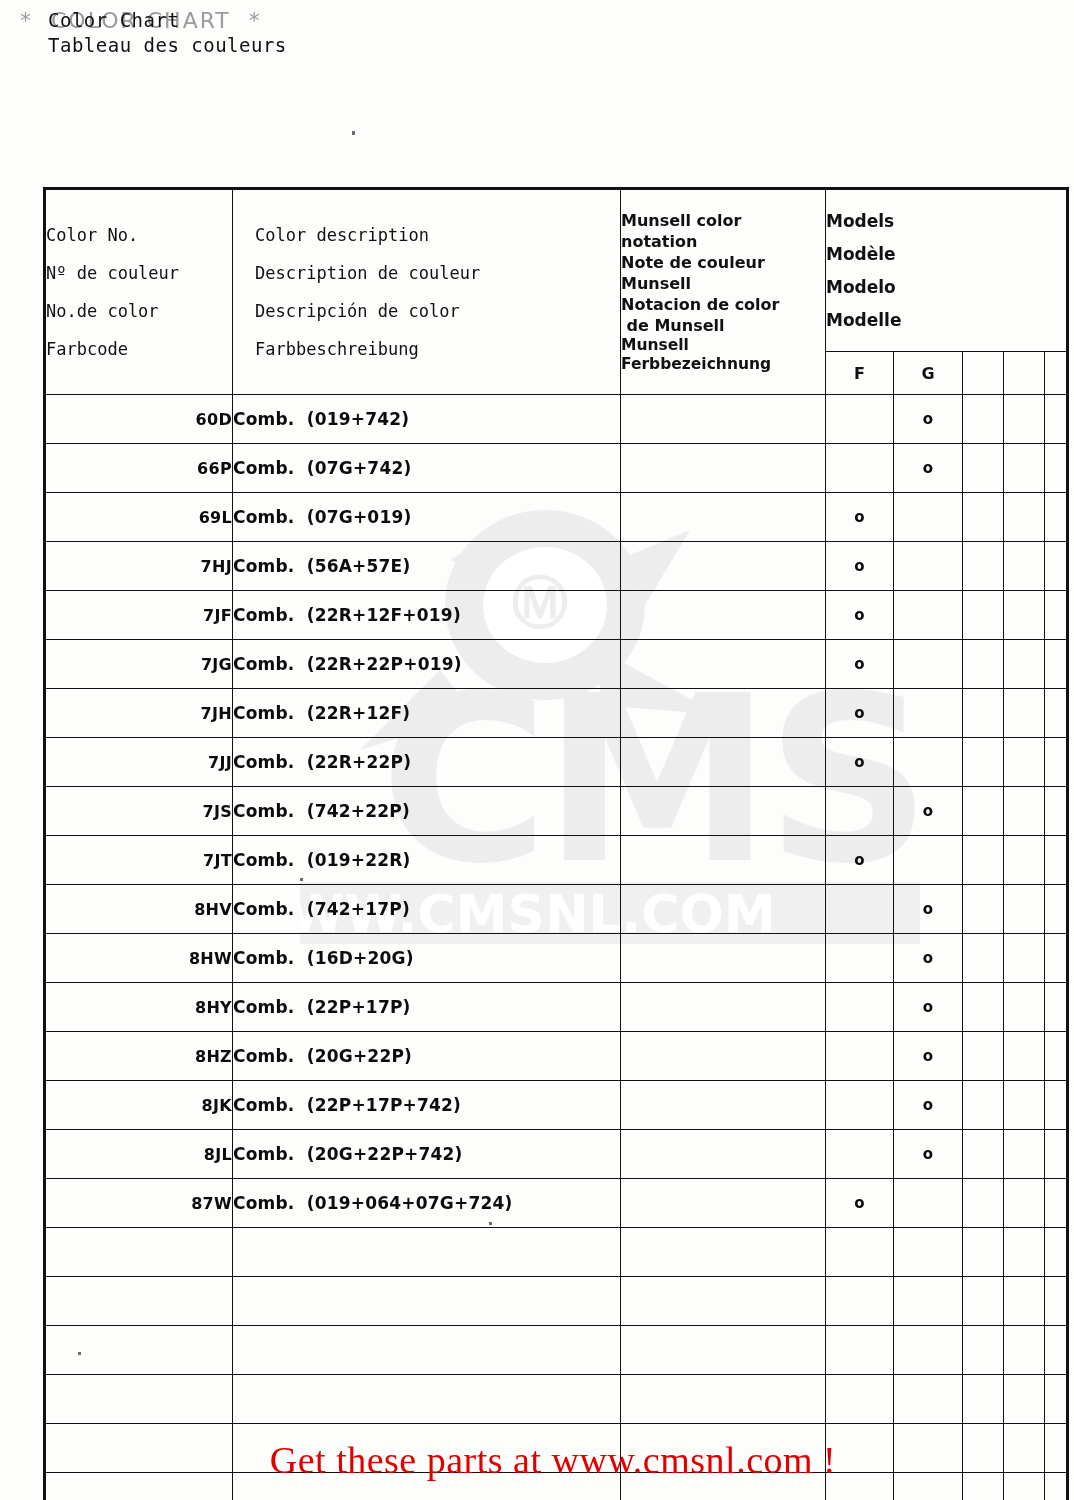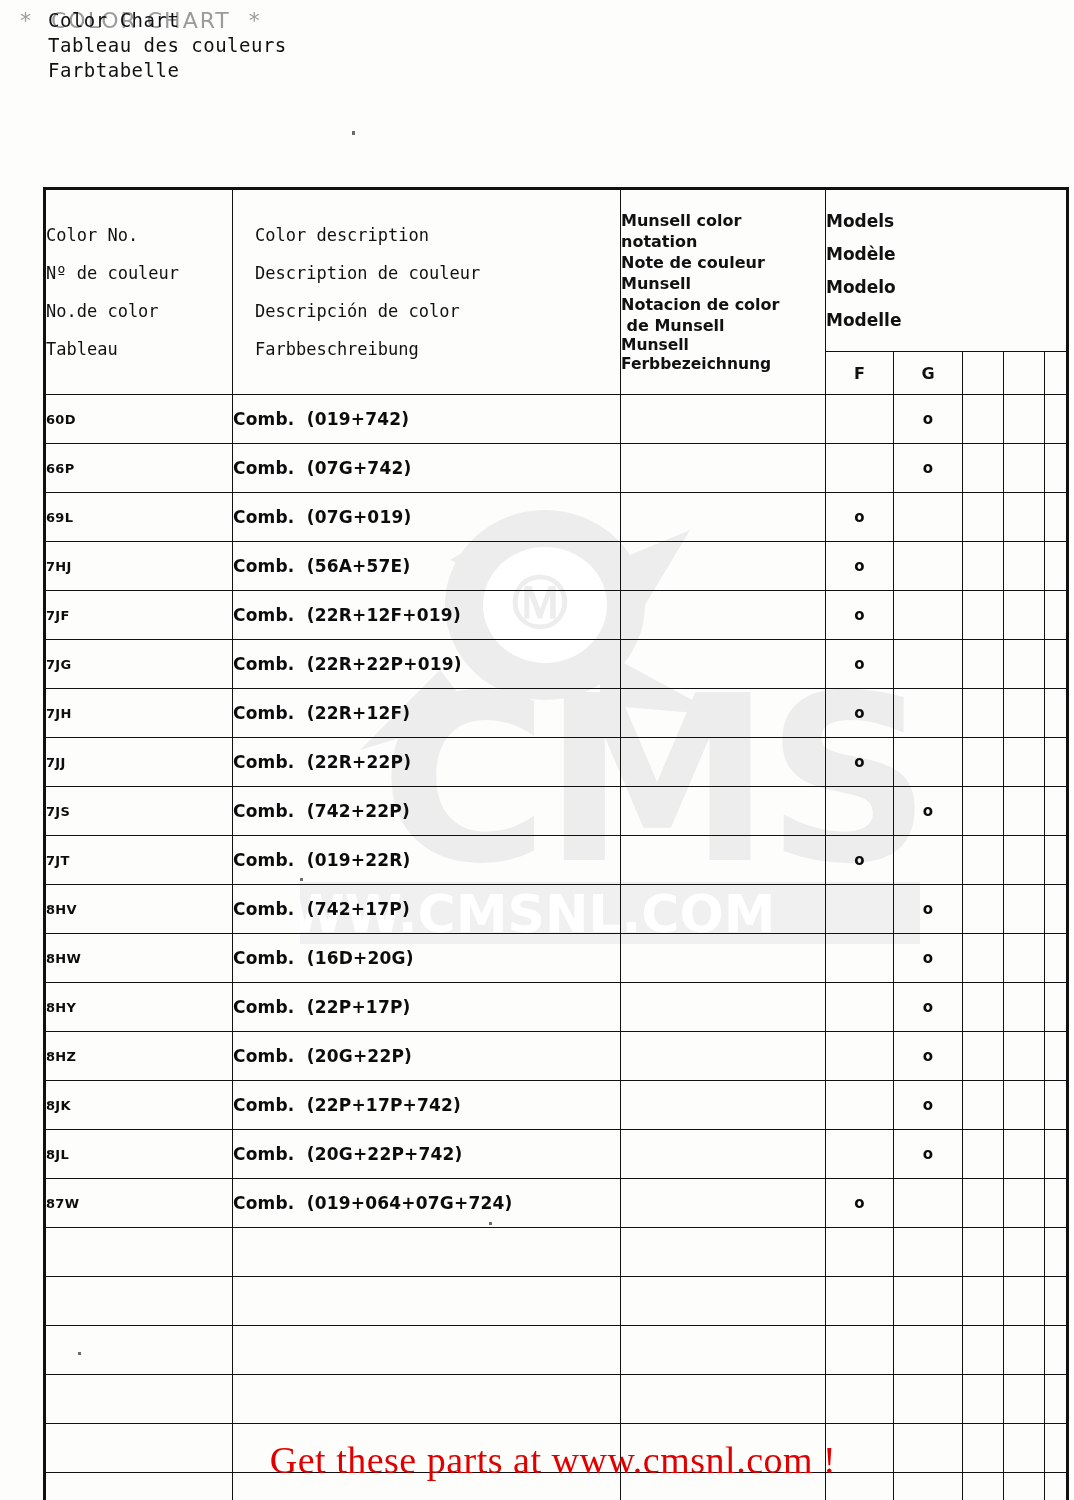--- a/index.html
+++ b/index.html
@@ -111,24 +111,24 @@
     text-align: center;
     height: 35px;
     font-family: "DejaVu Sans", "Liberation Sans", sans-serif;
     font-weight: bold;
     font-size: 16px;
     color: #111;
   }
 
   
   .row-num {
-    text-align: left;
-    font-family: "DejaVu Sans", "Liberation Sans", sans-serif;
-    font-weight: bold;
-    font-size: 13px;
+    text-align: right;
+    font-family: "DejaVu Sans", "Liberation Sans", sans-serif;
+    font-weight: bold;
+    font-size: 16px;
     color: #0c0c0c;
     height: 49px;
     letter-spacing: 0.3px;
   }
   .row-desc {
     padding-left: 14px;
     font-family: "DejaVu Sans", "Liberation Sans", sans-serif;
     font-weight: bold;
     font-size: 17px;
     color: #0c0c0c;
@@ -163,21 +163,20 @@
   .speck { position: absolute; background: #6b6b6b; z-index: 2; }
 </style>
 </head>
 <body>
 
 <div id="ghost-title">*  COLOR CHART  *</div>
 
 <div id="title-block">
   <div class="title-line">Color Chart</div>
   <div class="title-line">Tableau des couleurs</div>
-  <div class="title-line">Farbtabelle</div>
 </div>
 
 <div class="speck" style="left:352px;top:131px;width:3px;height:4px;"></div>
 <div class="speck" style="left:300px;top:878px;width:3px;height:3px;"></div>
 <div class="speck" style="left:489px;top:1222px;width:3px;height:3px;"></div>
 <div class="speck" style="left:78px;top:1352px;width:3px;height:3px;"></div>
 
 <div id="watermark">
   <svg viewBox="0 0 620 520" xmlns="http://www.w3.org/2000/svg" aria-hidden="true">
     <g fill="#ededed">
@@ -210,21 +209,21 @@
       <col class="c-m3">
       <col class="c-m4">
       <col class="c-m5">
   </colgroup>
   <thead>
     <tr>
       <td class="hdr-cell" rowspan="2">
         <div class="hdr-line">Color No.</div>
         <div class="hdr-line">Nº de couleur</div>
         <div class="hdr-line">No.de color</div>
-        <div class="hdr-line">Tableau</div>
+        <div class="hdr-line">Farbcode</div>
       </td>
       <td class="hdr-cell hdr-desc" rowspan="2">
         <div class="hdr-line">Color description</div>
         <div class="hdr-line">Description de couleur</div>
         <div class="hdr-line">Descripción de color</div>
         <div class="hdr-line">Farbbeschreibung</div>
       </td>
       <td class="hdr-mun" rowspan="2">
         <div class="m-line">Munsell color</div>
         <div class="m-line">notation</div>

